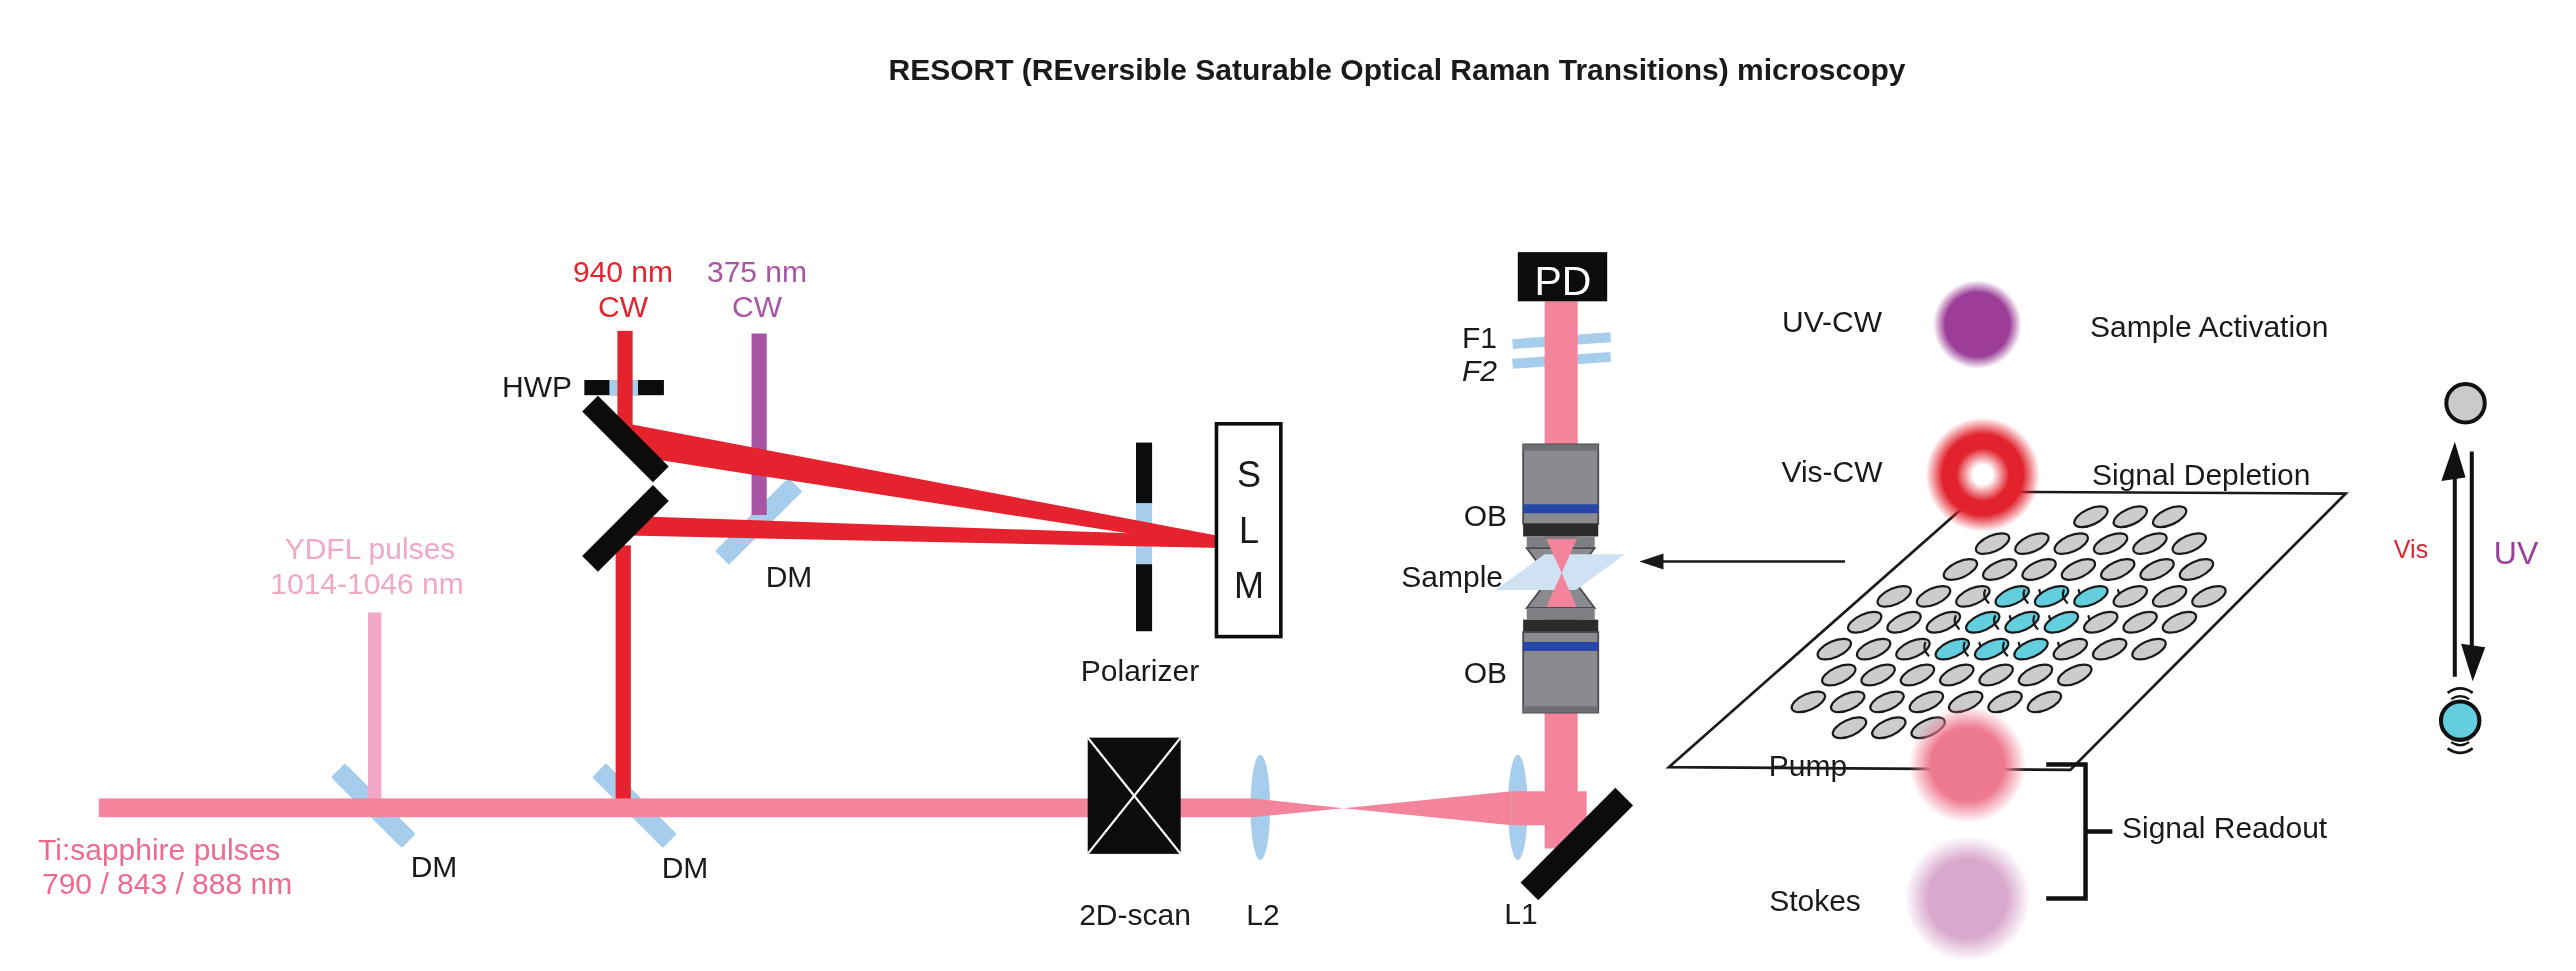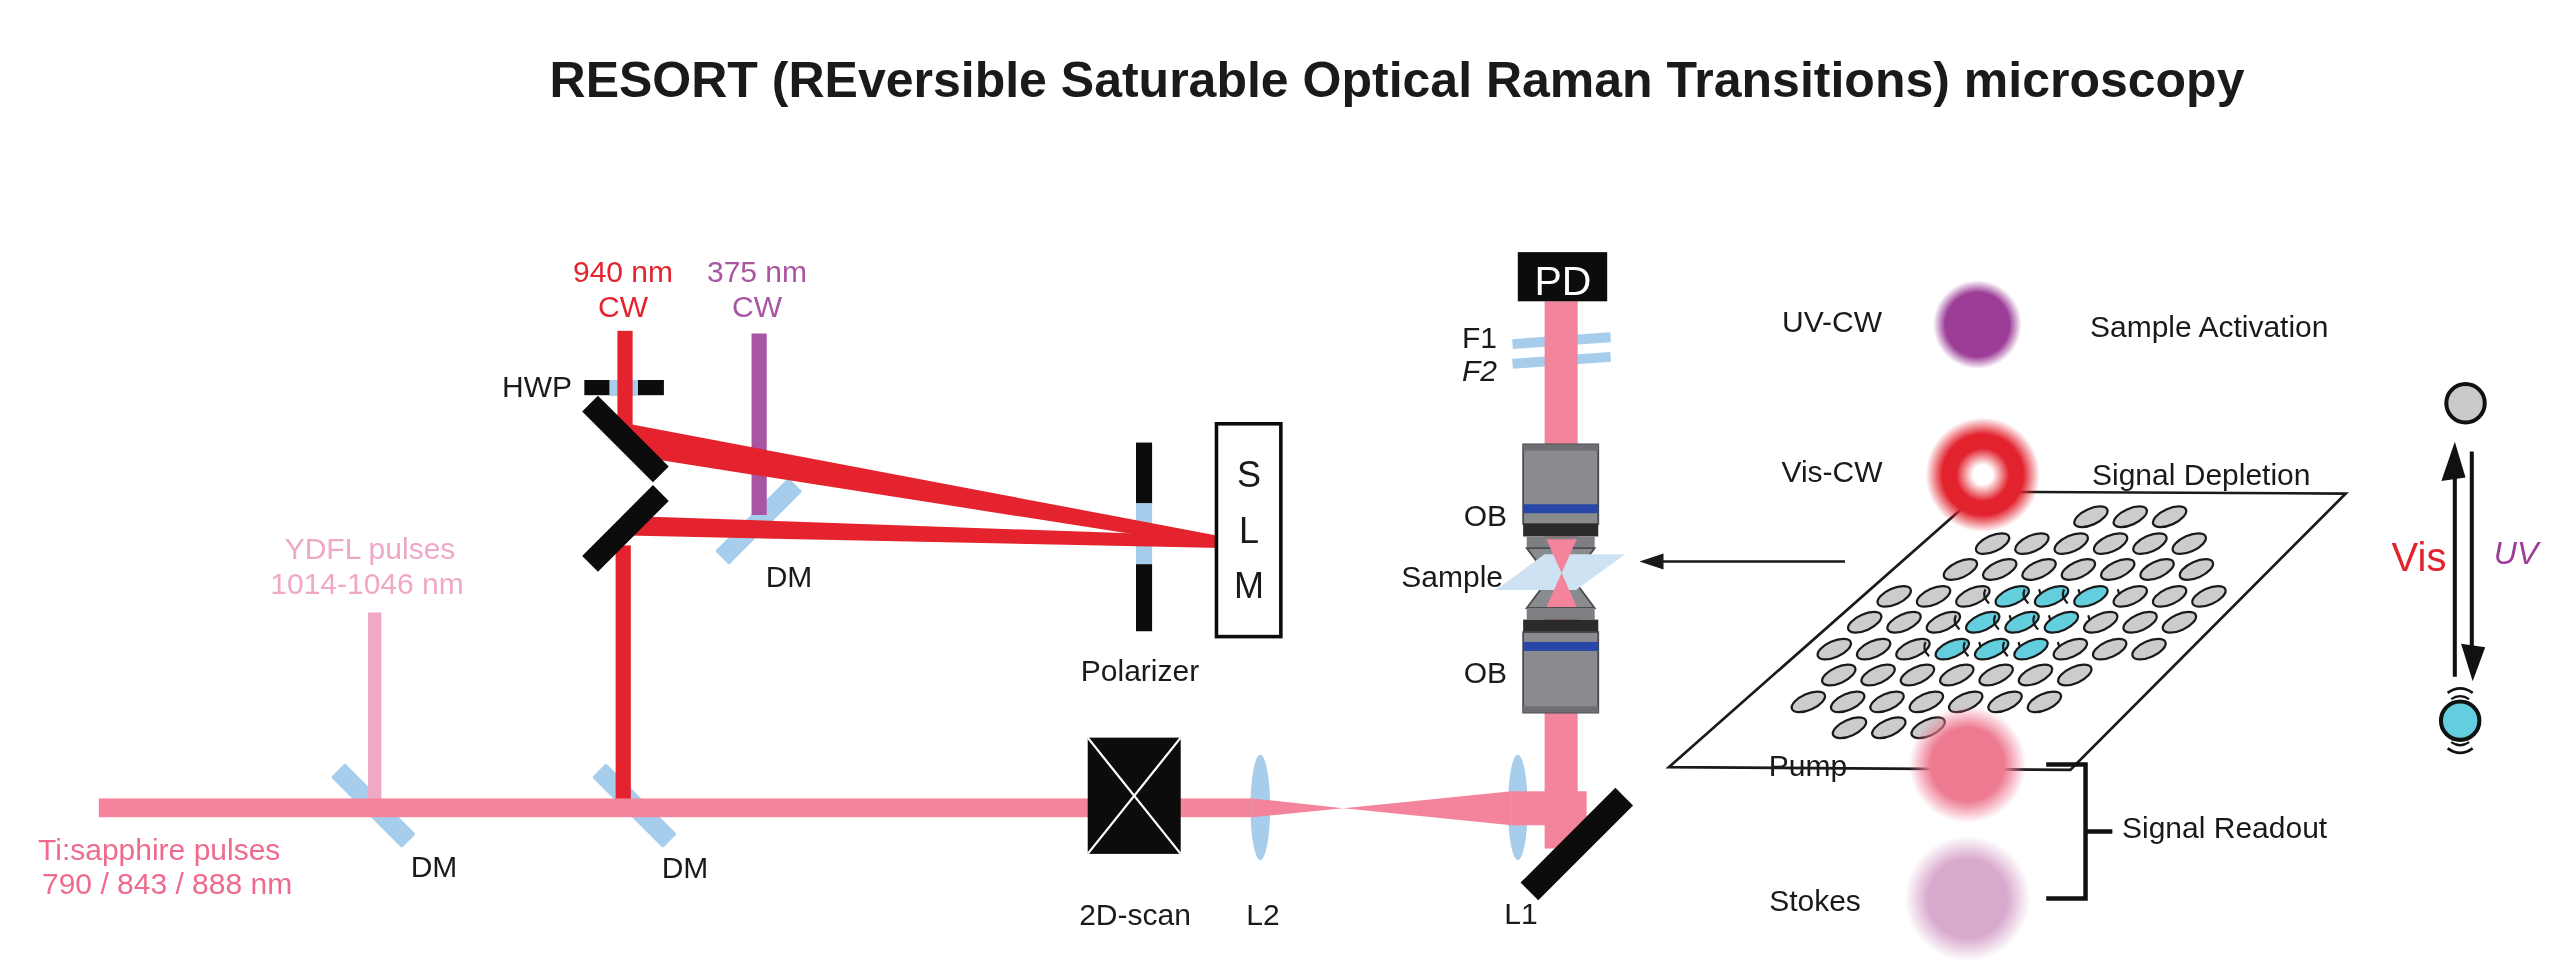--- a/index.html
+++ b/index.html
@@ -1,28 +1,28 @@
 <!DOCTYPE html>
 <html style="--c-red_640: #e4232e; --c-purple_375: #a855a3; --c-uv_purple: #9c3e98; --c-pink_beam: #f4849b; --c-ydfl_pink: #f0a8c7; --c-optic_blue: #a6cdec; --c-sample_blue: #cfe2f4; --c-vis_red: #e2232e; --c-pump_pink: #ee7a92; --c-stokes_pink: #d9a9cd; --c-cyan: #63cede; --c-gray_dot: #cbccce; --c-state_gray: #c9cacb; --c-objective_gray: #8a8b8f; --c-stripe_blue: #2646a8; --c-ink: #1a1a1a; --c-tisa_text: #ee6b8d;font-size:14.3px"><head>
 <meta charset="utf-8">
 <style>
   html,body{margin:0;padding:0;background:#ffffff;}
   .stage{position:relative;width:2576px;height:971px;background:#fff;overflow:hidden;
          font-family:"Liberation Sans",sans-serif;}
   .lbl{position:absolute;font:30px/1 "Liberation Sans",sans-serif;color:var(--c-ink);white-space:nowrap;}
   .c{transform:translateX(-50%);}
   .rt{text-align:right;}
-  .title{font-size:50px;font-weight:bold;}
+  .title{font-size:30px;font-weight:bold;}
   .red{color:var(--c-red_640);}
   .purple{color:var(--c-purple_375);}
   .uvp{color:var(--c-uv_purple);}
   .pink{color:var(--c-tisa_text);}
   .lpink{color:var(--c-ydfl_pink);}
   .white{color:#ffffff;font-size:41px;}
-  .visred{color:var(--c-vis_red);font-size:40px;margin-left:8px;}
+  .visred{color:var(--c-vis_red);font-size:25px;}
   .slmletter{font-size:36px;}
   svg{position:absolute;left:0;top:0;}
   
   .f-red{fill:var(--c-red_640);}
   .f-purple{fill:var(--c-purple_375);}
   .f-pinkbeam{fill:var(--c-pink_beam);}
   .f-ydfl{fill:var(--c-ydfl_pink);}
   .f-optic{fill:var(--c-optic_blue);}
   .f-black{fill:#0c0c0c;}
   .f-white{fill:#ffffff;}
@@ -287,15 +287,15 @@
   <div class="lbl c" style="left:1832px;top:307px;">UV-CW</div>
   <div class="lbl" style="left:2090px;top:312px;">Sample Activation</div>
   <div class="lbl c" style="left:1832px;top:457px;">Vis-CW</div>
   <div class="lbl" style="left:2092px;top:460px;">Signal Depletion</div>
 
   <div class="lbl c" style="left:1808px;top:751px;">Pump</div>
   <div class="lbl c" style="left:1815px;top:886px;">Stokes</div>
   <div class="lbl" style="left:2122px;top:813px;">Signal Readout</div>
 
   <div class="lbl visred c" style="left:2411px;top:537px;">Vis</div>
-  <div class="lbl uvp c" style="left:2516px;top:537px;font-size:32px;font-style:italic;">UV</div>
+  <div class="lbl uvp c" style="left:2516px;top:537px;font-size:32px;">UV</div>
 </div>
 
 
 </body></html>

